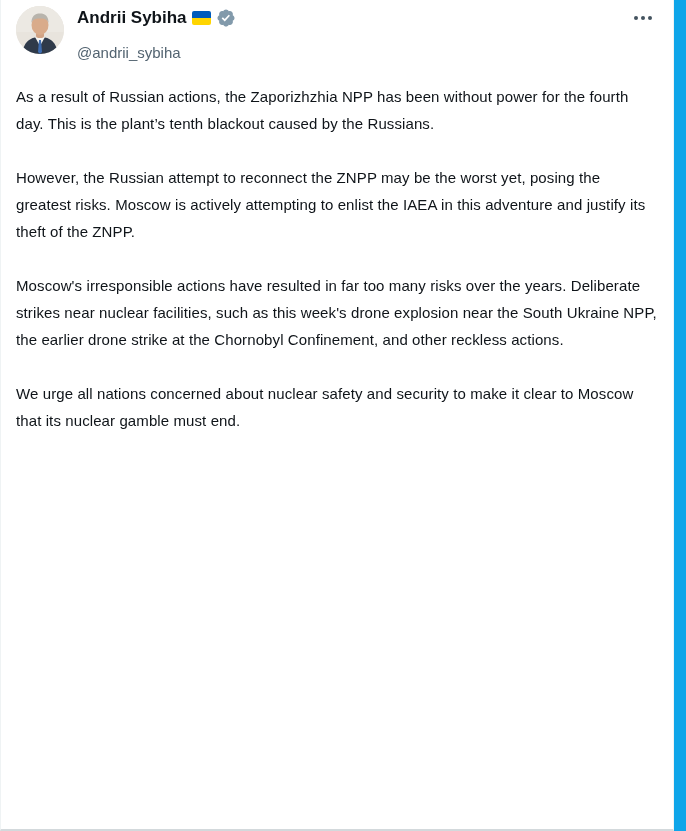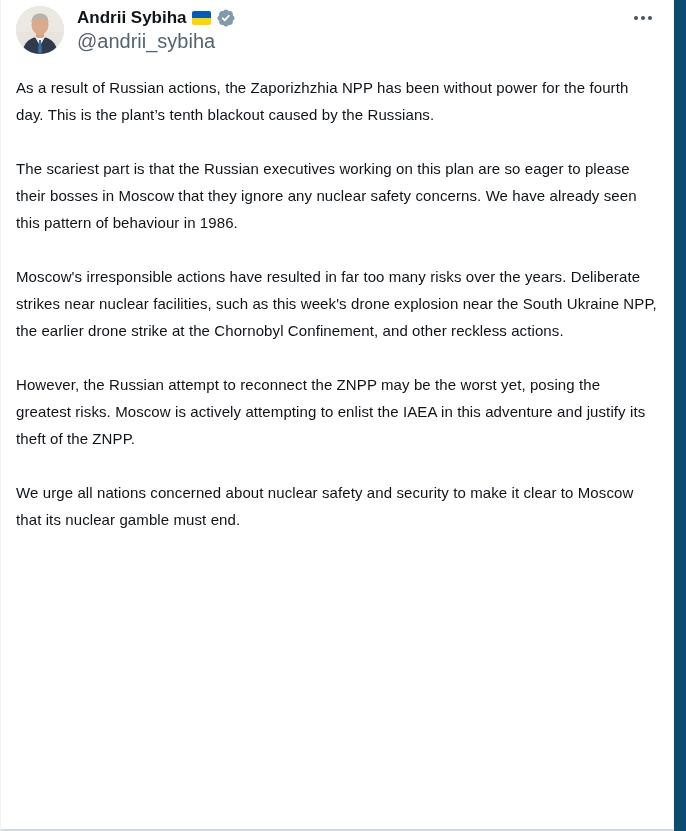--- a/index.html
+++ b/index.html
@@ -1,37 +1,37 @@
 <!DOCTYPE html>
 <html><head>
 <meta charset="utf-8">
 <style>
   html,body{margin:0;padding:0;background:#ffffff;}
   .tweet{
-    width:686px;height:831px;position:relative;background:#0c4a6e;
+    width:686px;height:831px;position:relative;background:#0ea5e9;
     font-family:"Liberation Sans",sans-serif;color:#0f1419;overflow:hidden;
   }
   .column{
     position:absolute;left:0;top:0;width:674px;height:831px;
     border-left:1px solid #eff3f4;border-right:1px solid #eff3f4;
     border-bottom:2px solid #d3d9dc;box-sizing:border-box;background:#fff;
   }
   .header{display:flex;align-items:flex-start;padding:6px 16px 0 15px;position:relative;}
   .avatar{
     width:48px;height:48px;border-radius:50%;overflow:hidden;flex:none;cursor:pointer;
     background:#e8e4dd;
   }
   .id-block{margin-left:13px;padding-top:1px;min-width:0;}
   .name-row{display:flex;align-items:center;gap:5px;}
   .display-name{font-weight:700;font-size:17px;line-height:22px;white-space:nowrap;cursor:pointer;}
   .flag{width:19px;height:14px;border-radius:2px;overflow:hidden;display:inline-block;flex:none;}
   .flag .top{height:7px;}
   .flag .bottom{height:7px;}
   .badge{width:20px;height:20px;display:inline-block;flex:none;cursor:pointer;}
-  .handle{color:#536471;font-size:20px;line-height:20px;margin-top:2px;cursor:pointer;}
+  .handle{color:#536471;font-size:15px;line-height:20px;margin-top:14px;cursor:pointer;}
   .more-btn{
     position:absolute;top:9px;right:17px;width:26px;height:18px;
     display:flex;align-items:center;justify-content:center;gap:3px;cursor:pointer;border:none;background:transparent;padding:0;
   }
   .more-btn i{width:4px;height:4px;border-radius:50%;background:#44535f;display:block;}
   .body-text{margin-top:20px;padding:0 16px 0 15px;font-size:15px;line-height:27px;letter-spacing:0.1px;}
   .body-text p{margin:0 0 27px 0;}
   .body-text p:last-child{margin-bottom:0;}
 </style>
 </head>
@@ -80,20 +80,19 @@
 
       <button class="more-btn" aria-label="More">
         <i></i>
           <i></i>
           <i></i>
       </button>
     </div>
 
     <div class="body-text">
       <p>As a result of Russian actions, the Zaporizhzhia NPP has been without power for the fourth day. This is the plant’s tenth blackout caused by the Russians.</p>
-      <p>The scariest part is that the Russian executives working on this plan are so eager to please their bosses in Moscow that they ignore any nuclear safety concerns. We have already seen this pattern of behaviour in 1986.</p>
+      <p>However, the Russian attempt to reconnect the ZNPP may be the worst yet, posing the greatest risks. Moscow is actively attempting to enlist the IAEA in this adventure and justify its theft of the ZNPP.</p>
       <p>Moscow's irresponsible actions have resulted in far too many risks over the years. Deliberate strikes near nuclear facilities, such as this week's drone explosion near the South Ukraine NPP, the earlier drone strike at the Chornobyl Confinement, and other reckless actions.</p>
-      <p>However, the Russian attempt to reconnect the ZNPP may be the worst yet, posing the greatest risks. Moscow is actively attempting to enlist the IAEA in this adventure and justify its theft of the ZNPP.</p>
       <p>We urge all nations concerned about nuclear safety and security to make it clear to Moscow that its nuclear gamble must end.</p>
     </div>
 
   </div>
 </div>
 
 </body></html>

